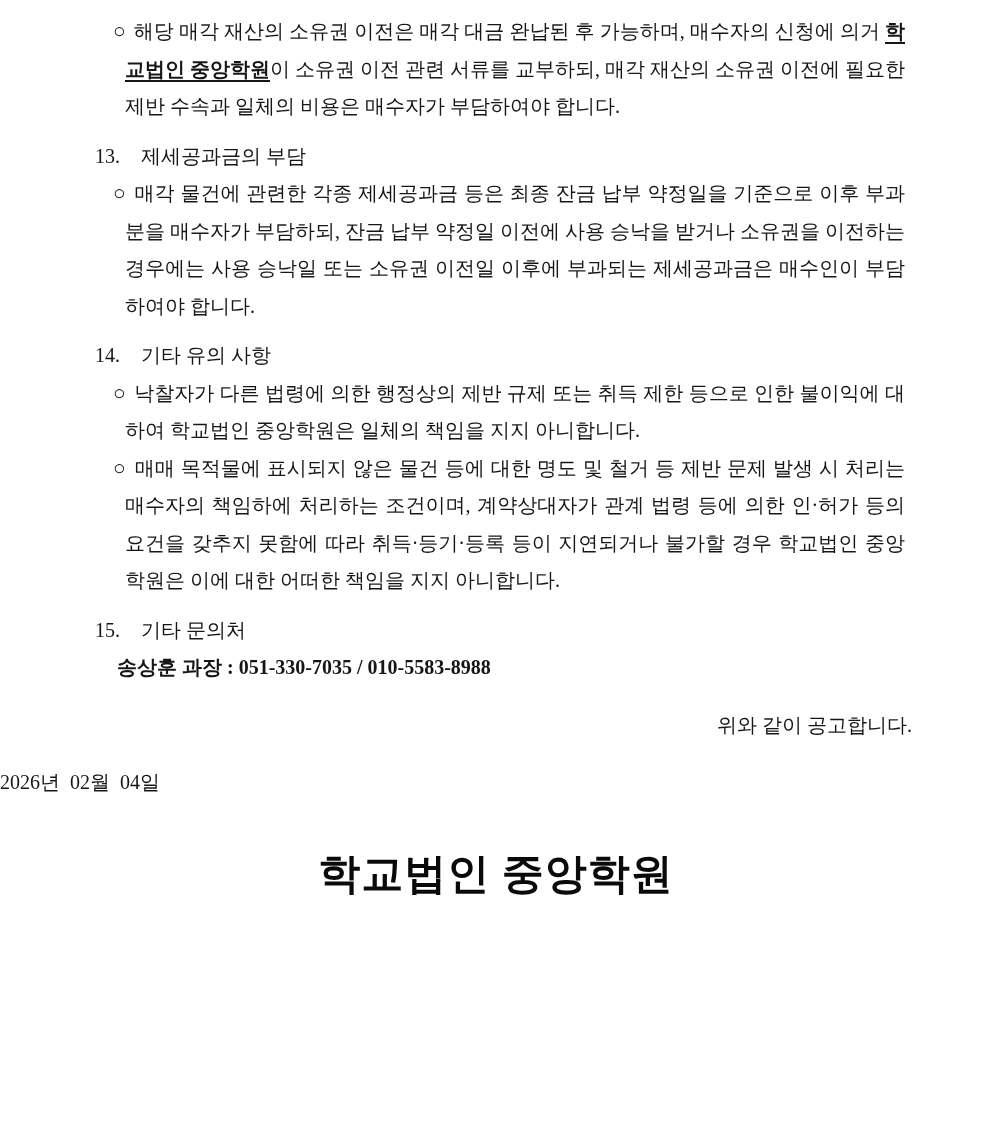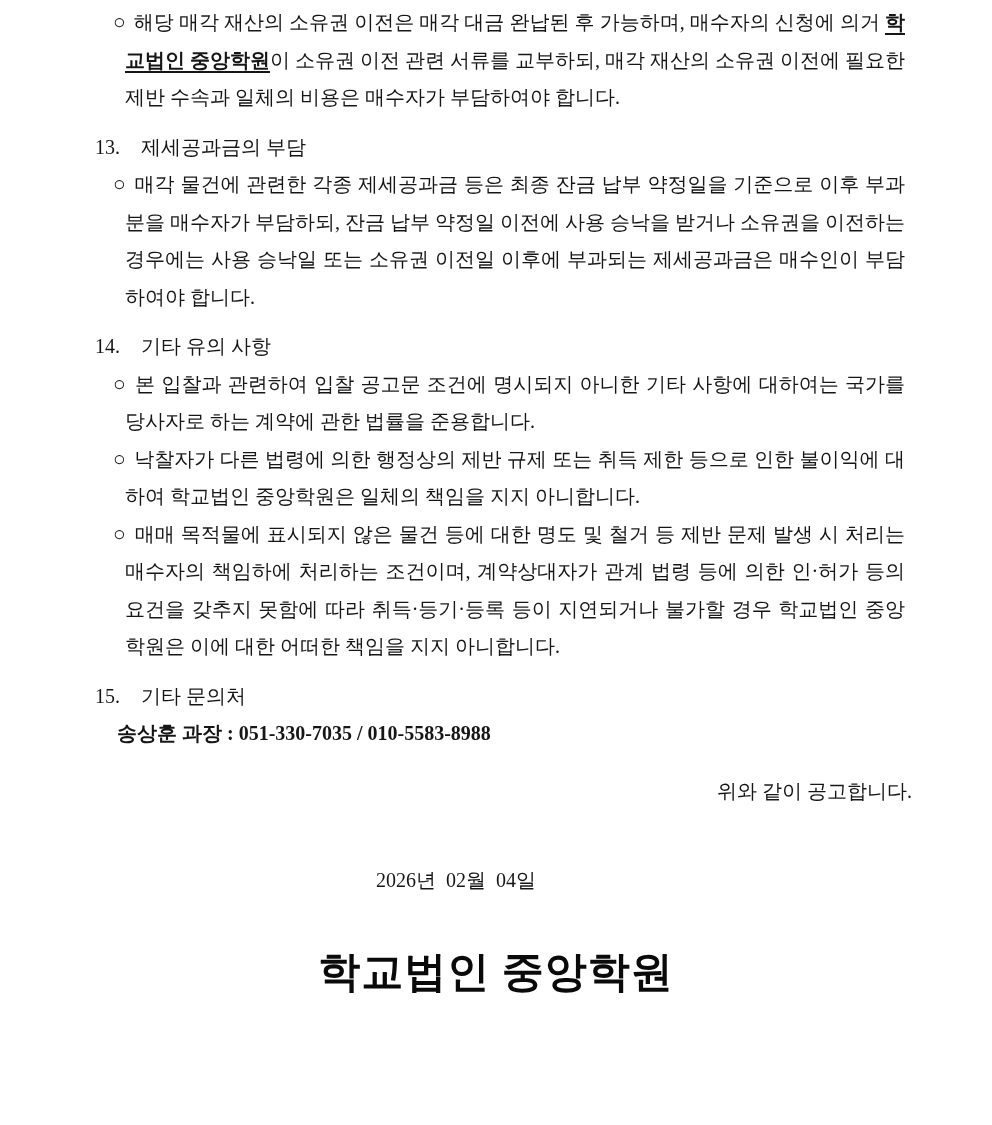--- a/index.html
+++ b/index.html
@@ -9,21 +9,21 @@
   }
   .page {
     position: relative;
     width: 992px;
     height: 1125px;
     background: #ffffff;
     color: #161616;
     font-family: "Liberation Serif", "DejaVu Serif", serif;
     font-size: 20px;
     line-height: 37.5px;
-    padding-top: 4px;
+    padding-top: 13px;
     box-sizing: border-box;
     overflow: hidden;
   }
   p { margin: 0; }
   .section-title {
     margin: 12px 87px 0 95px;
     white-space: nowrap;
   }
   .section-title .title-text { margin-left: 21px; font-family: Liberation Serif, serif; }
   .bullet-para {
@@ -44,23 +44,22 @@
   .contact-line {
     margin: 0 87px 0 117px;
     font-weight: bold;
   }
   .closing-line {
     margin-top: 20px;
     margin-right: 80px;
     text-align: right;
   }
   .date-line {
-    margin-top: 52px;
+    margin-top: 20px;
     margin-right: 80px;
-    text-align: center;
     white-space: pre-wrap;
   }
   .signature-line {
     margin-top: 44px;
     text-align: center;
     font-size: 42px;
     line-height: 56px;
     font-weight: bold;
     letter-spacing: 1px;
     color: #0a0a0a;
@@ -70,21 +69,20 @@
 <body>
 
 <div class="page">
 
   <p class="bullet-para"><span class="bullet">○</span><span>해당 매각 재산의 소유권 이전은 매각 대금 완납된 후 가능하며, 매수자의 신청에 의거 </span><span class="emph">학교법인 중앙학원</span><span>이 소유권 이전 관련 서류를 교부하되, 매각 재산의 소유권 이전에 필요한 제반 수속과 일체의 비용은 매수자가 부담하여야 합니다.</span></p>
 
   <p class="section-title"><span>13.</span><span class="title-text">제세공과금의 부담</span></p>
   <p class="bullet-para"><span class="bullet">○</span><span>매각 물건에 관련한 각종 제세공과금 등은 최종 잔금 납부 약정일을 기준으로 이후 부과분을 매수자가 부담하되, 잔금 납부 약정일 이전에 사용 승낙을 받거나 소유권을 이전하는 경우에는 사용 승낙일 또는 소유권 이전일 이후에 부과되는 제세공과금은 매수인이 부담하여야 합니다.</span></p>
 
   <p class="section-title"><span>14.</span><span class="title-text">기타 유의 사항</span></p>
-  <p class="bullet-para"><span class="bullet">○</span><span>본 입찰과 관련하여 입찰 공고문 조건에 명시되지 아니한 기타 사항에 대하여는 국가를 당사자로 하는 계약에 관한 법률을 준용합니다.</span></p>
   <p class="bullet-para"><span class="bullet">○</span><span>낙찰자가 다른 법령에 의한 행정상의 제반 규제 또는 취득 제한 등으로 인한 불이익에 대하여 학교법인 중앙학원은 일체의 책임을 지지 아니합니다.</span></p>
   <p class="bullet-para"><span class="bullet">○</span><span>매매 목적물에 표시되지 않은 물건 등에 대한 명도 및 철거 등 제반 문제 발생 시 처리는 매수자의 책임하에 처리하는 조건이며, 계약상대자가 관계 법령 등에 의한 인·허가 등의 요건을 갖추지 못함에 따라 취득·등기·등록 등이 지연되거나 불가할 경우 학교법인 중앙학원은 이에 대한 어떠한 책임을 지지 아니합니다.</span></p>
 
   <p class="section-title"><span>15.</span><span class="title-text">기타 문의처</span></p>
   <p class="contact-line">송상훈 과장 : 051-330-7035 / 010-5583-8988</p>
 
   <p class="closing-line">위와 같이 공고합니다.</p>
   <p class="date-line">2026년  02월  04일</p>
   <p class="signature-line">학교법인 중앙학원</p>
 

